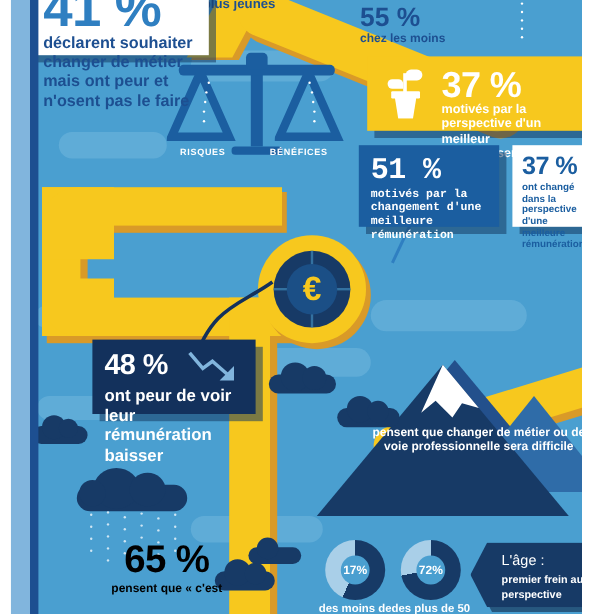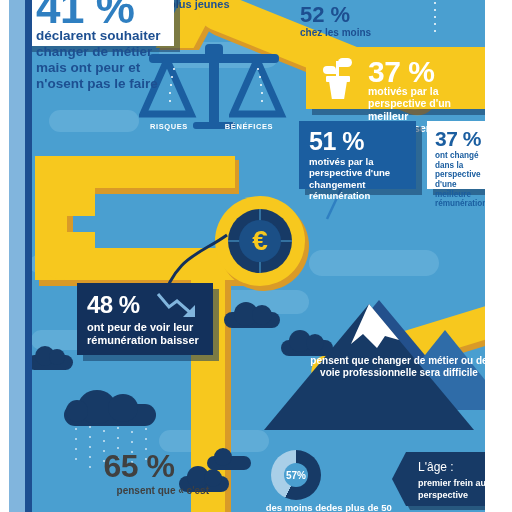--- a/index.html
+++ b/index.html
@@ -33,48 +33,48 @@
   #box41 .face{background:#ffffff;}
   #box41 .pct{color:#2f7fc1;font-size:44px;}
   #box41 .sub{color:#1d4f91;font-size:13.5px;font-weight:600;}
 
   
   #box37y .face{background:#f7c81e;}
   #box37y .pct{color:#ffffff;font-size:30px;}
   #box37y .sub{color:#ffffff;font-size:10.5px;font-weight:600;}
 
   
-  #box51 .face{background:#1b5ea0;}
+  #box51 .face{background:#1b5ea0;font-family:Liberation Mono, monospace;}
   #box51 .pct{color:#ffffff;font-size:25px;}
   #box51 .sub{color:#ffffff;font-size:9.6px;font-weight:600;}
 
   
   #box37w .face{background:#ffffff;}
   #box37w .pct{color:#1b5ea0;font-size:21px;}
   #box37w .sub{color:#1b5ea0;font-size:8.2px;font-weight:600;}
 
   
   #box48 .face{background:#13315c;}
   #box48 .pct{color:#ffffff;font-size:24px;}
-  #box48 .sub{color:#ffffff;font-size:11px;font-weight:600;}
+  #box48 .sub{color:#ffffff;font-size:14px;font-weight:600;}
 
   
   .plainblue{position:absolute;color:#1d4f91;font-weight:600;}
 
   .scalelabel{position:absolute;color:#ffffff;font-size:7.5px;font-weight:700;letter-spacing:.6px;text-align:center;}
 
   
   #m63{position:absolute;left:300px;top:352px;width:180px;text-align:center;color:#ffffff;}
   #m63 .pct{font-size:44px;}
   #m63 .sub{font-size:10px;font-weight:600;margin-top:3px;}
 
   
-  #b65{position:absolute;left:60px;top:450px;width:140px;text-align:center;color:#404040;}
+  #b65{position:absolute;left:60px;top:450px;width:140px;text-align:center;color:#000000;}
   #b65 .pct{font-size:32px;}
-  #b65 .sub{font-size:10px;font-weight:600;margin-top:3px;text-align:right;}
+  #b65 .sub{font-size:10px;font-weight:600;margin-top:3px;}
 
   
   .donut{position:absolute;width:50px;height:50px;border-radius:50%;}
   .donut .hole{position:absolute;left:13px;top:13px;width:24px;height:24px;border-radius:50%;background:#4a9fd0;}
   .donut .lab{position:absolute;inset:0;display:flex;align-items:center;justify-content:center;
                color:#ffffff;font-size:10px;font-weight:700;}
   .donutcap{position:absolute;width:72px;text-align:center;color:#ffffff;font-size:9.5px;font-weight:600;line-height:1.15;}
 
   
   #agebox{position:absolute;left:383px;top:452px;width:108px;height:56px;}
@@ -169,21 +169,21 @@
     <div class="scalelabel" style="left:203px;top:122px;width:74px;">BÉNÉFICES</div>
 
     <div class="dotline" style="left:425px;top:2px;"></div>
     <div class="dotline" style="left:425px;top:9px;"></div>
     <div class="dotline" style="left:425px;top:16px;"></div>
     <div class="dotline" style="left:425px;top:23px;"></div>
     <div class="dotline" style="left:425px;top:30px;"></div>
 
     <div class="plainblue" style="left:160px;top:-2px;font-size:11px;">plus jeunes</div>
 
-    <div class="plainblue" style="left:291px;top:2px;font-size:22px;font-weight:700;">52 %</div>
+    <div class="plainblue" style="left:291px;top:2px;font-size:22px;font-weight:700;">55 %</div>
     <div class="plainblue" style="left:291px;top:27px;font-size:10px;">chez les moins</div>
 
     <div class="card" id="box41" style="left:13px;top:-52px;width:152px;height:98px;">
       <div class="shadow"></div>
       <div class="face">
         <div class="pct" style="position:absolute;left:14px;top:38px;">41 %</div>
         <div class="sub" style="position:absolute;left:14px;top:80px;width:126px;">déclarent souhaiter changer de métier mais ont peur et n'osent pas le faire</div>
       </div>
     </div>
 
@@ -200,33 +200,33 @@
         </div>
         <div class="pct" style="position:absolute;left:62px;top:10px;">37 %</div>
         <div class="sub" style="position:absolute;left:62px;top:38px;width:122px;">motivés par la perspective d'un meilleur épanouissement</div>
       </div>
     </div>
 
     <div class="card" id="box51" style="left:290px;top:121px;width:117px;height:68px;">
       <div class="shadow"></div>
       <div class="face">
         <div class="pct" style="position:absolute;left:10px;top:8px;">51 %</div>
-        <div class="sub" style="position:absolute;left:10px;top:35px;width:100px;">motivés par la perspective d'une changement rémunération</div>
+        <div class="sub" style="position:absolute;left:10px;top:35px;width:100px;">motivés par la changement d'une meilleure rémunération</div>
       </div>
     </div>
 
     <div class="card" id="box37w" style="left:418px;top:121px;width:70px;height:68px;">
       <div class="shadow"></div>
       <div class="face">
         <div class="pct" style="position:absolute;left:8px;top:7px;">37 %</div>
         <div class="sub" style="position:absolute;left:8px;top:30px;width:58px;">ont changé dans la perspective d'une meilleure rémunération</div>
       </div>
     </div>
 
-    <div class="card" id="box48" style="left:68px;top:283px;width:136px;height:72px;">
+    <div class="card" id="box48" style="left:68px;top:283px;width:136px;height:62px;">
       <div class="shadow"></div>
       <div class="face">
         <div class="pct" style="position:absolute;left:10px;top:10px;">48 %</div>
         <svg style="position:absolute;left:78px;top:8px;width:50px;height:34px;">
           <path d="M3 3 L14 16 L22 10 L38 24" stroke="#81b5dd" stroke-width="3" fill="none"></path>
           <path d="M40 26 L40 14 L28 26 Z" fill="#81b5dd"></path>
         </svg>
         <div class="sub" style="position:absolute;left:10px;top:38px;width:116px;">ont peur de voir leur rémunération baisser</div>
       </div>
     </div>
@@ -303,24 +303,28 @@
         <div class="raindot" style="left:76px;top:32px;"></div>
     </div>
 
     <div id="b65">
       <div class="pct">65 %</div>
       <div class="sub">pensent que « c'est</div>
     </div>
 
     <div class="donut" style="left:262px;top:450px;background:conic-gradient(#173a66 0% 57%, #a9cfe8 57% 100%);">
       <div class="hole"></div>
-      <div class="lab">57%</div>
+      <div class="lab">17%</div>
     </div>
     <div class="donutcap" style="left:251px;top:503px;">des moins de 30 ans</div>
 
+    <div class="donut" style="left:325px;top:450px;background:conic-gradient(#173a66 0% 72%, #a9cfe8 72% 100%);">
+      <div class="hole"></div>
+      <div class="lab">72%</div>
+    </div>
     <div class="donutcap" style="left:314px;top:503px;">des plus de 50 ans</div>
 
     <div id="agebox">
       <div class="sh"></div>
       <div class="fc"></div>
       <div class="t1">L'âge :</div>
       <div class="t2">premier frein au perspective</div>
     </div>
 
     <div class="leftband"></div>

